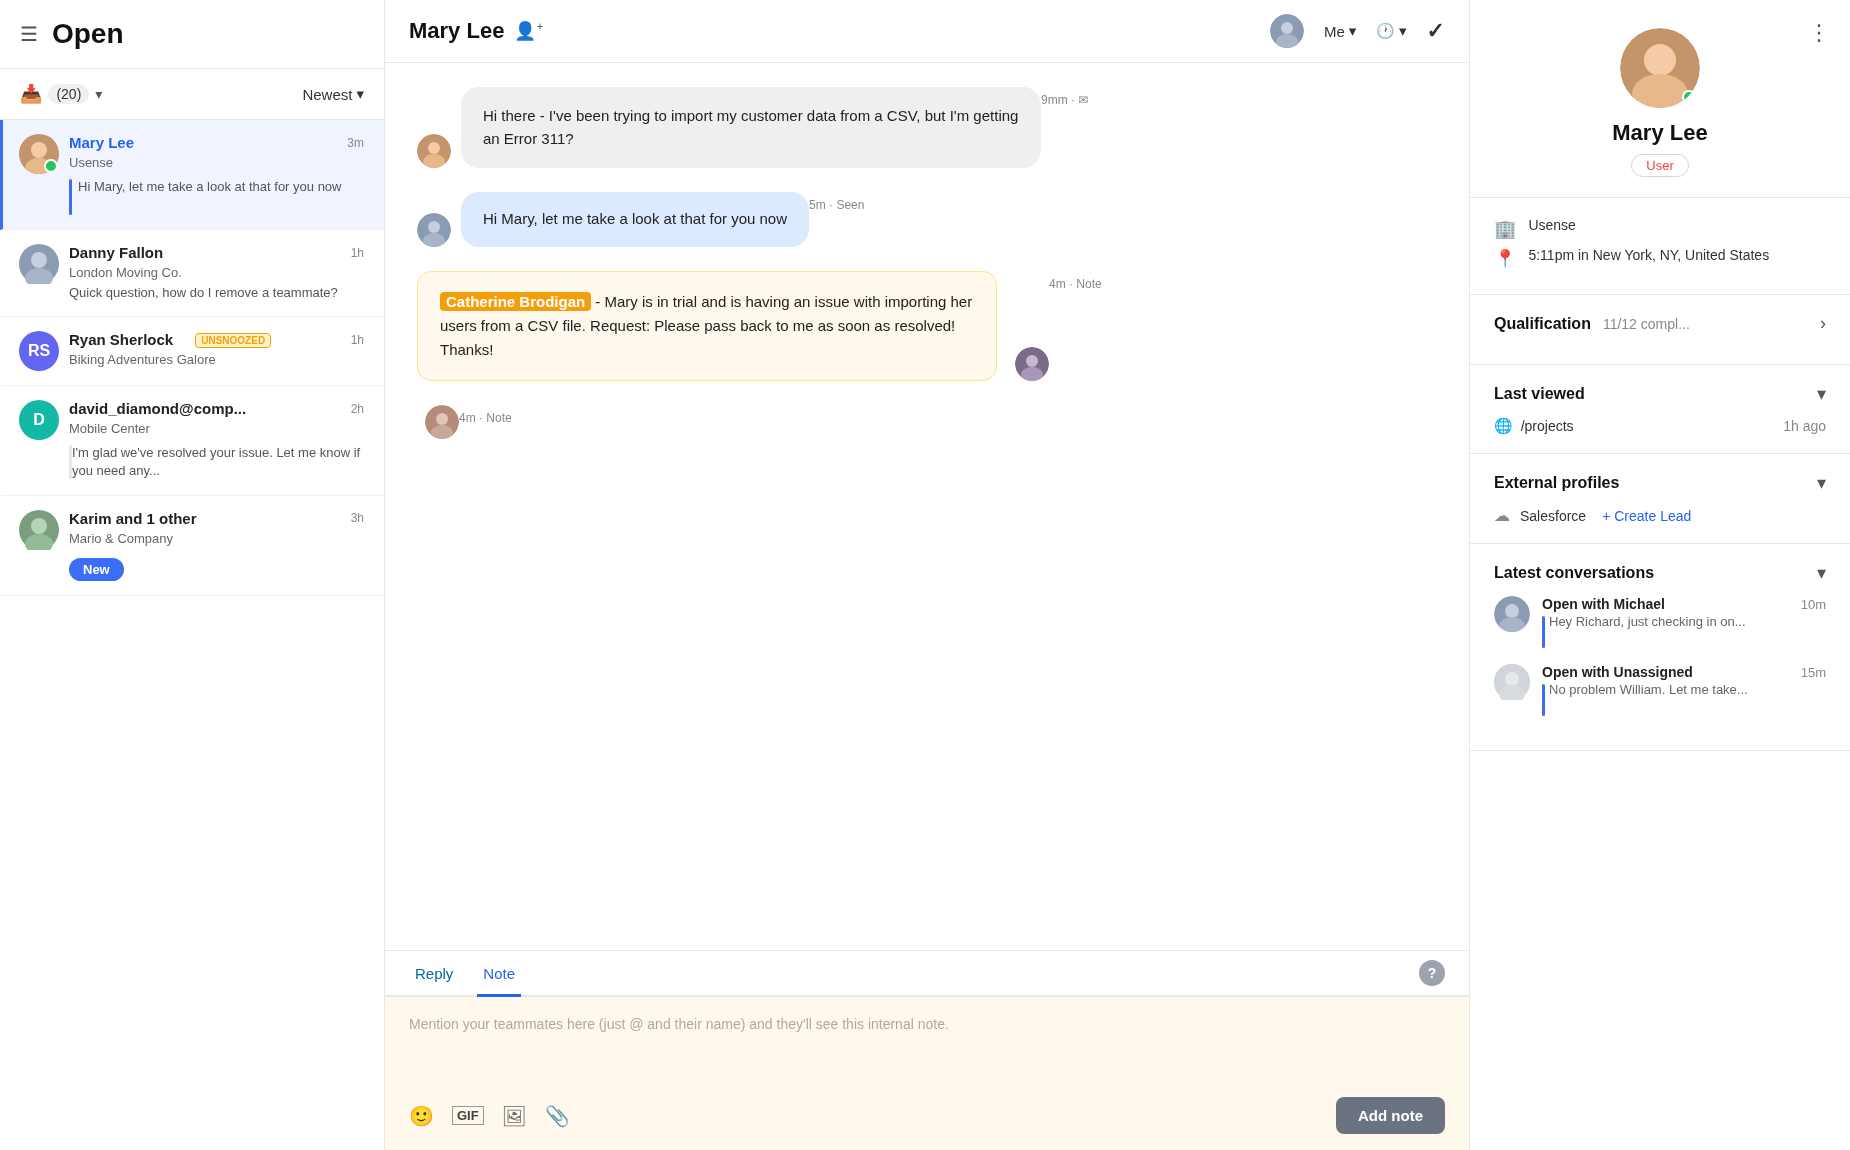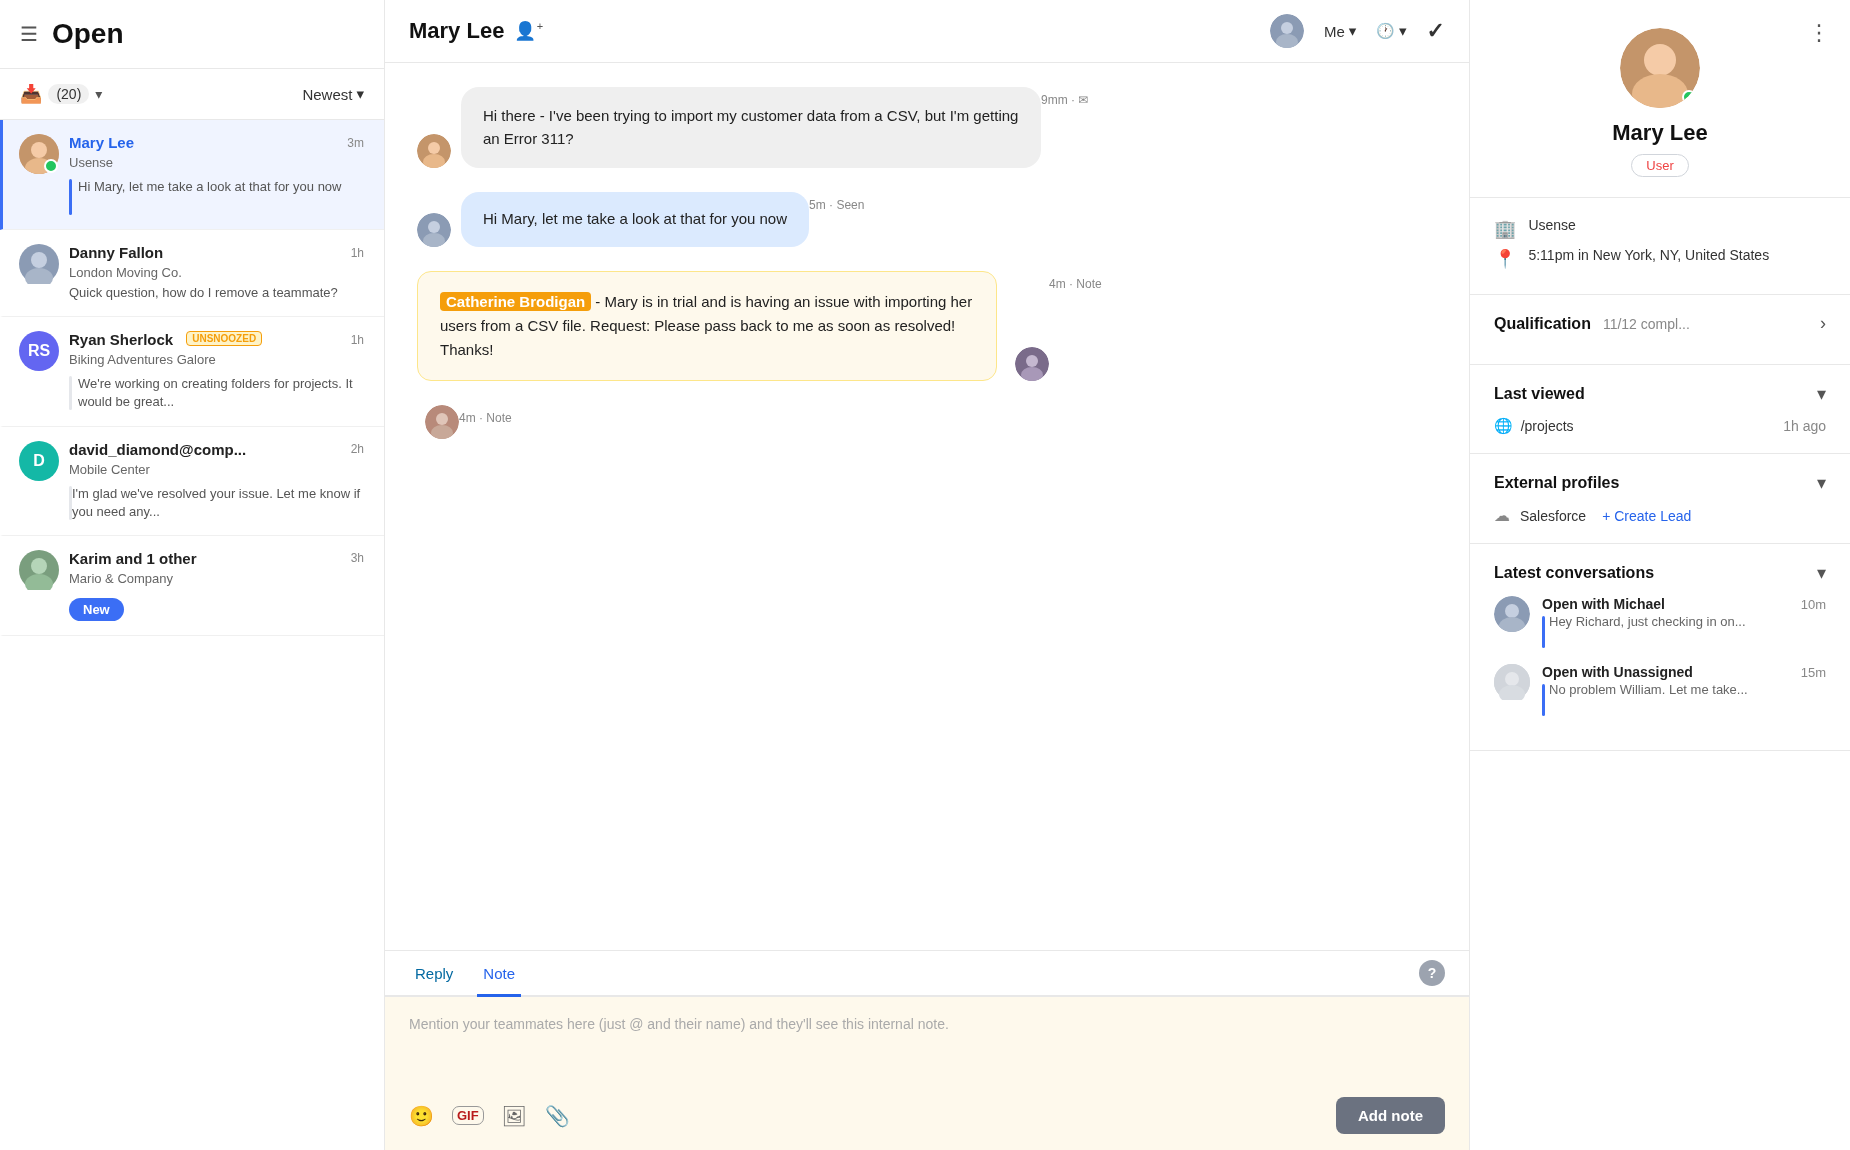--- a/index.html
+++ b/index.html
@@ -60,21 +60,21 @@
     
     .reply-box { border-top: 1px solid #e8e8e8; background: #fff; }
     .reply-tabs { display: flex; align-items: center; padding: 0 24px; border-bottom: 2px solid #e8e8e8; }
     .reply-tab { padding: 12px 6px; font-size: 15px; font-weight: 500; color: #0369a1; cursor: pointer; margin-right: 18px; border-bottom: 3px solid transparent; position: relative; top: 2px; }
     .reply-tab.active { color: #2563eb; border-bottom: 3px solid #2563eb; }
     .reply-note-area { background: #fef9ec; padding: 16px 24px 10px; min-height: 90px; }
     .reply-placeholder { font-size: 14px; color: #aaa; line-height: 1.6; }
     .reply-toolbar { display: flex; align-items: center; justify-content: space-between; padding: 10px 24px 16px; background: #fef9ec; }
     .reply-icons { display: flex; align-items: center; gap: 18px; }
     .reply-icon { font-size: 20px; color: #666; cursor: pointer; }
-    .reply-icon-gif { font-size: 13px; color: #b91c1c; cursor: pointer; font-weight: 700; border: 1.5px solid #999; border-radius: 7px; padding: 1px 4px; }
+    .reply-icon-gif { font-size: 13px; color: #404040; cursor: pointer; font-weight: 700; border: 1.5px solid #999; border-radius: 0; padding: 1px 4px; }
     .add-note-btn { background: #6b7280; color: #fff; border: none; border-radius: 8px; padding: 10px 22px; font-size: 15px; font-weight: 600; cursor: pointer; }
     .help-icon { width: 26px; height: 26px; border-radius: 50%; background: #9ca3af; display: flex; align-items: center; justify-content: center; color: #fff; font-size: 14px; font-weight: 700; cursor: pointer; }
 
     
     .right-panel { width: 380px; flex-shrink: 0; overflow-y: auto; padding: 0; }
     .right-top { display: flex; flex-direction: column; align-items: center; padding: 28px 24px 20px; border-bottom: 1px solid #e8e8e8; position: relative; }
     .right-more-btn { position: absolute; top: 20px; right: 20px; font-size: 22px; color: #555; cursor: pointer; }
     .right-avatar { width: 80px; height: 80px; border-radius: 50%; overflow: hidden; position: relative; margin-bottom: 12px; }
     .right-avatar .online-dot { width: 14px; height: 14px; background: #22c55e; border-radius: 50%; border: 2.5px solid #fff; position: absolute; bottom: 4px; right: 4px; }
     .right-name { font-size: 22px; font-weight: 700; color: #111; margin-bottom: 8px; }
@@ -172,32 +172,28 @@
       </div>
     </div>
 
     <div class="conv-item">
       <div class="conv-row">
         <div class="avatar-wrap">
           <div class="avatar avatar-bg-rs" style="font-size:16px;font-weight:700;">RS</div>
         </div>
         <div class="conv-info">
           <div class="conv-top">
-            <span style="display:flex;align-items:flex-start;gap:7px;">
+            <span style="display:flex;align-items:flex-end;gap:16px;">
               <span class="conv-name gray">Ryan Sherlock</span>
               <span class="unsnoozed-badge">UNSNOOZED</span>
             </span>
             <span class="conv-time">1h</span>
           </div>
           <div class="conv-company">Biking Adventures Galore</div>
         </div>
-      </div>
-      <div style="display:flex;align-items:flex-start;gap:6px;margin-top:4px;padding-left:50px;">
-        <div style="width:3px;height:34px;background:#e5e7eb;border-radius:2px;flex-shrink:0;margin-top:1px;"></div>
-        <span class="conv-preview">We're working on creating folders for projects. It would be great...</span>
       </div>
     </div>
 
     <div class="conv-item">
       <div class="conv-row">
         <div class="avatar-wrap">
           <div class="avatar avatar-bg-d" style="font-size:16px;font-weight:700;">D</div>
         </div>
         <div class="conv-info">
           <div class="conv-top">

